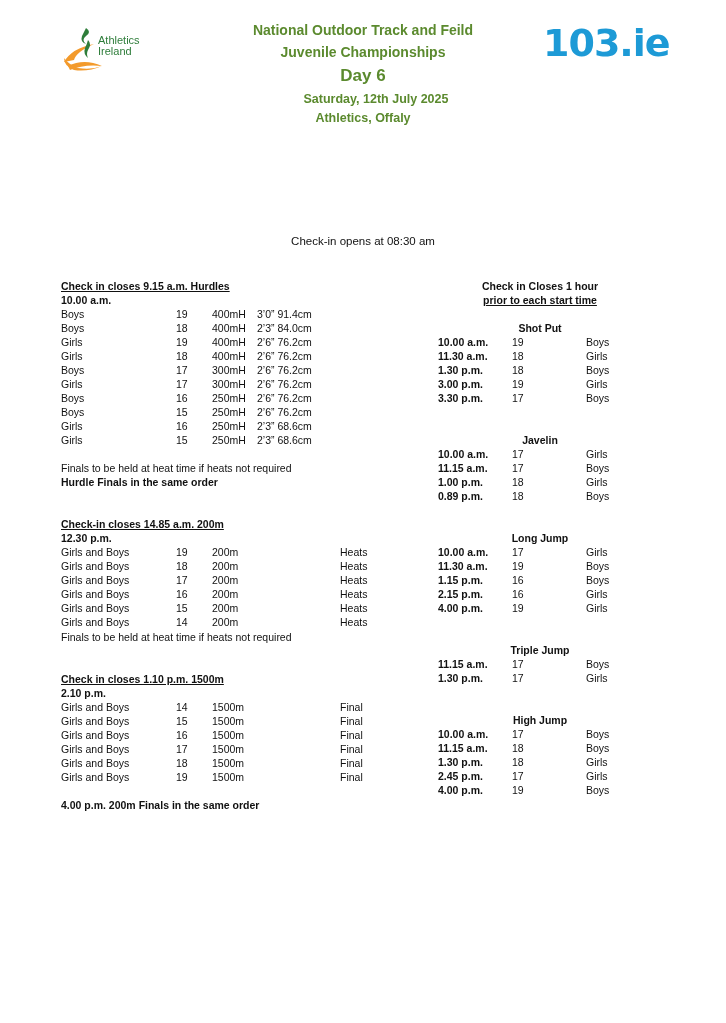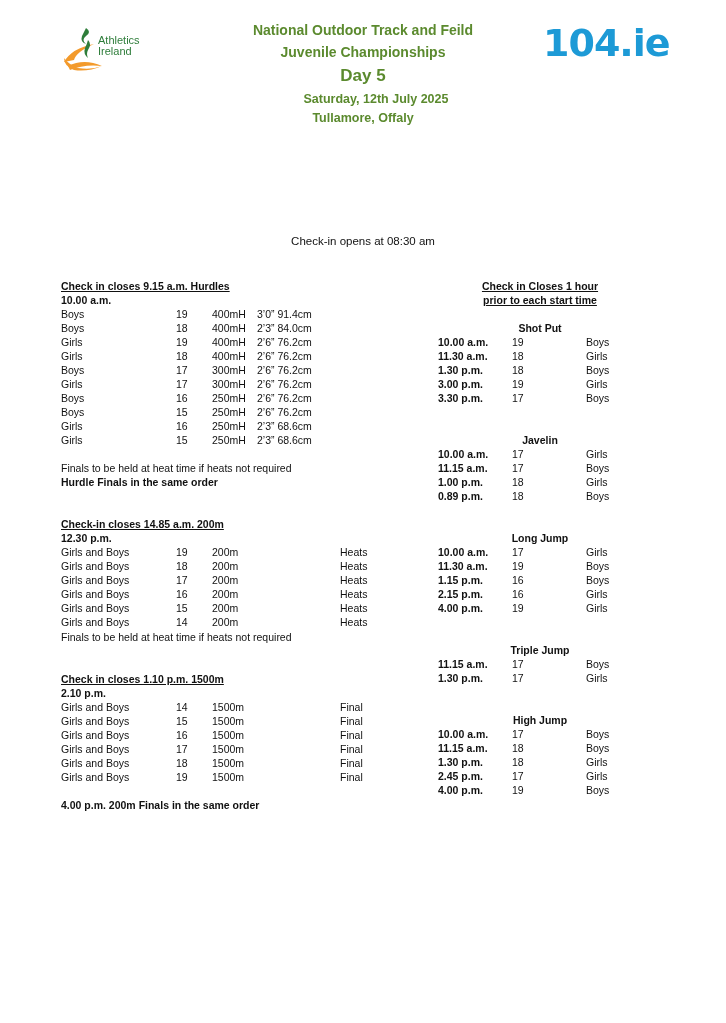--- a/index.html
+++ b/index.html
@@ -31,27 +31,27 @@
   <svg width="100" height="50" viewBox="0 0 100 50">
     <path d="M2 38 Q10 24 32 20 Q14 28 12 36 Z" fill="#f39a2b"></path>
     <path d="M6 42 Q22 34 40 42 Q22 40 8 46 Z" fill="#f39a2b"></path>
     <path d="M2 34 Q6 40 16 44 Q30 46 40 42 Q26 48 12 46 Q2 42 2 34 Z" fill="#f39a2b"></path>
     <path d="M24 4 Q30 8 24 12 Q19 16 24 20 Q18 18 20 12 Q22 8 24 4 Z" fill="#2e7d3a"></path>
     <path d="M26 16 Q30 20 26 26 Q24 30 26 34 Q21 30 23 24 Q25 20 26 16 Z" fill="#2e7d3a"></path>
     <text x="36" y="20" font-family="Liberation Sans, sans-serif" font-size="11" fill="#2e7d3a">Athletics</text>
     <text x="36" y="31" font-family="Liberation Sans, sans-serif" font-size="11" fill="#2e7d3a">Ireland</text>
   </svg>
 </div>
-<div class="abs logo-123">104.ie</div>
+<div class="abs logo-123">103.ie</div>
 
 <div class="abs hdr-title t1">National Outdoor Track and Feild</div>
 <div class="abs hdr-title t2">Juvenile Championships</div>
-<div class="abs hdr-title t3">Day 5</div>
+<div class="abs hdr-title t3">Day 6</div>
 <div class="abs hdr-title t4">Saturday, 12th July 2025</div>
-<div class="abs hdr-title t5">Tullamore, Offaly</div>
+<div class="abs hdr-title t5">Athletics, Offaly</div>
 
 <div class="abs notice">
 </div>
 
 <div class="abs checkin-open">Check-in opens at 08:30 am</div>
 
 <div>
   <div class="row ul" style="top:279px">Check in closes 9.15 a.m. Hurdles</div>
   <div class="row b" style="top:293px">10.00 a.m.</div>
   <div id="hurdle-rows">
@@ -202,21 +202,21 @@
         <span style="left: 0px;">Girls and Boys</span>
         <span style="left: 115px;">19</span>
         <span style="left: 151px;">1500m</span>
         <span style="left: 279px;">Final</span>
       </div>
     </div>
   <div class="row b" style="top:798px">4.00 p.m. 200m Finals in the same order</div>
 </div>
 
 <div>
-  <div class="rhead" style="top:279px; text-decoration:underline;">Check in Closes 1 hour</div>
+  <div class="rhead" style="top:279px; ">Check in Closes 1 hour</div>
   <div class="rhead" style="top:293px; text-decoration:underline;">prior to each start time</div>
   <div id="field-events">
       <div class="rhead" style="top: 321px;">Shot Put</div>
       <div class="rrow" style="top: 335px;">
         <span class="b" style="left: 0px;">10.00 a.m.</span>
         <span style="left: 74px;">19</span>
         <span style="left: 148px;">Boys</span>
       </div>
       <div class="rrow" style="top: 349px;">
         <span class="b" style="left: 0px;">11.30 a.m.</span>

